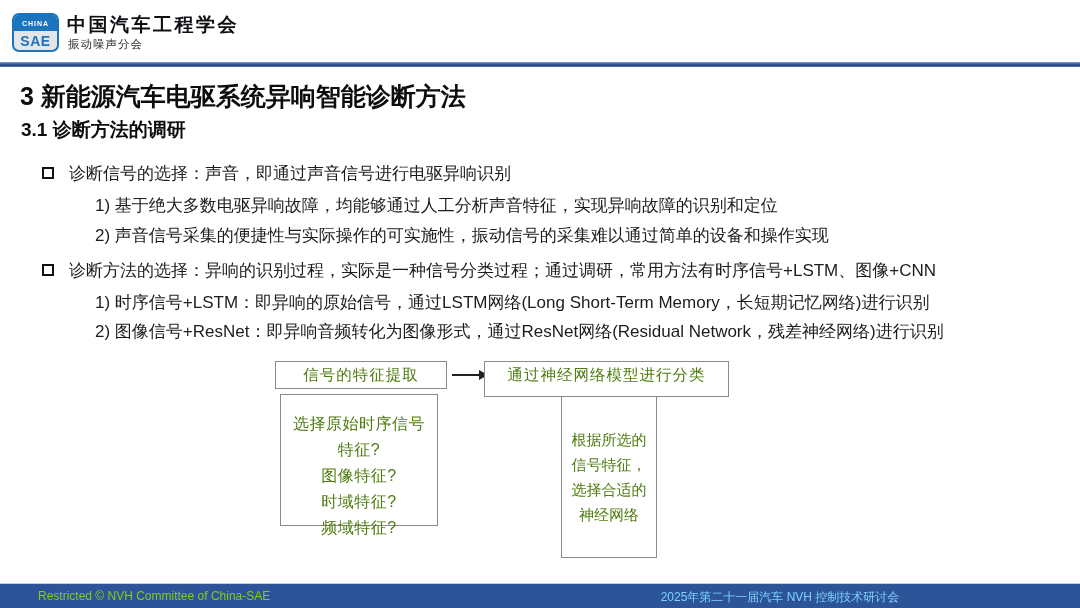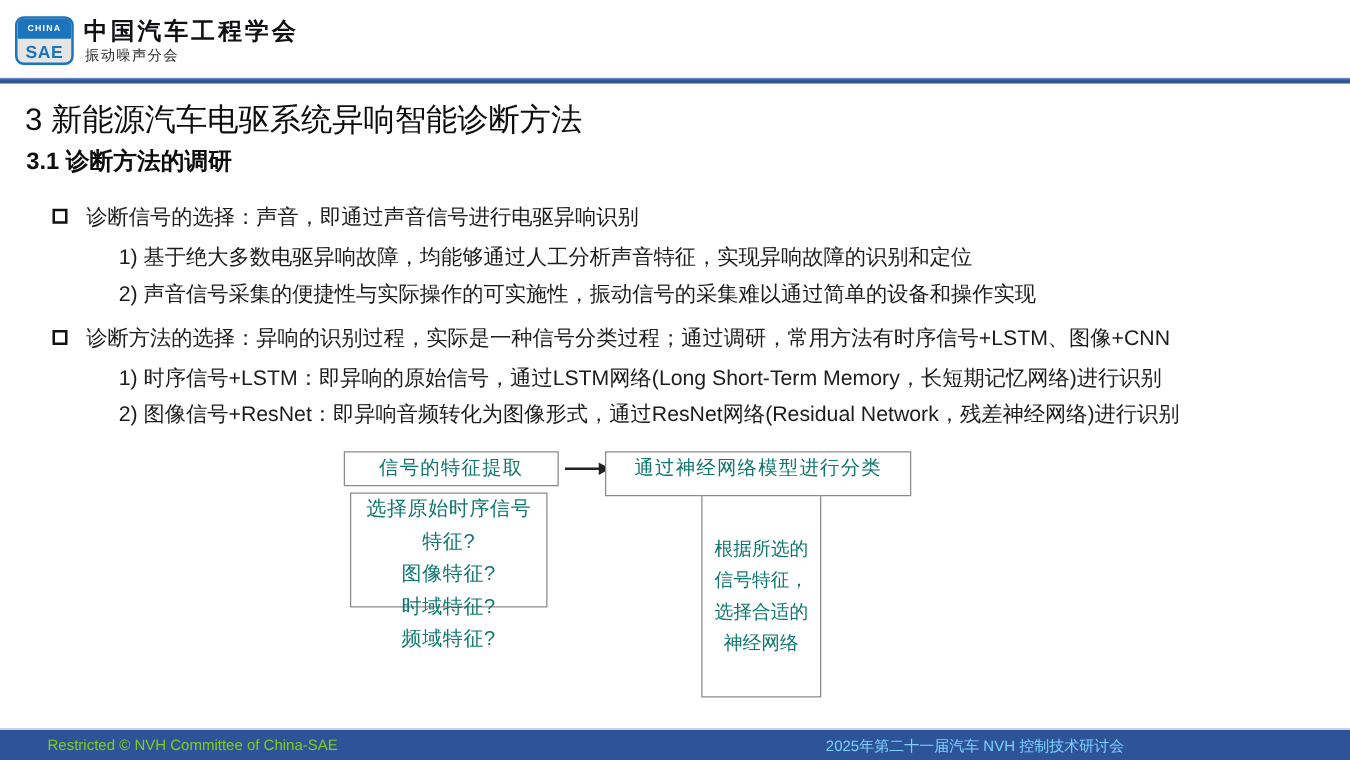--- a/index.html
+++ b/index.html
@@ -39,21 +39,21 @@
     font-size: 11.5px; color: #2a2a2a; letter-spacing: 1px;
   }
   .header-rule {
     height: 5px; width: 100%;
     background: linear-gradient(to bottom, #8fa8cd 0%, #3a62a7 35%, #24477e 70%, #6d8cc0 100%);
   }
 
   
   .title {
     margin: 14px 12px 0 20px;
-    font-size: 25px; font-weight: normal; color: #0d0d0d; line-height: 1.2;
+    font-size: 25px; font-weight: bold; color: #0d0d0d; line-height: 1.2;
   }
   .subtitle {
     margin: 8px 0 0 21px;
     font-size: 19px; font-weight: bold; color: #0d0d0d; line-height: 1.2;
   }
   .bullet {
     margin-left: 42px; display: flex; align-items: flex-start;
     font-size: 17px; line-height: 23px; color: #1c1c1c;
   }
   .bullet-1 { margin-top: 20px; }
@@ -68,43 +68,43 @@
   }
   .subitem.s1 { margin-top: 9px; }
   .subitem.s2 { margin-top: 7px; }
   .subitem.s3 { margin-top: 9px; }
   .subitem.s4 { margin-top: 6px; }
 
   
   .diagram { position: relative; margin-top: 15px; height: 205px; }
   .dbox {
     position: absolute; border: 1.5px solid #8a8a8a; background: #fff;
-    color: #0f766e; text-align: center;
+    color: #4d7c0f; text-align: center;
   }
   .box-step1 {
     left: 275px; top: 3px; width: 172px; height: 28px;
     font-size: 15.5px; line-height: 25px; letter-spacing: 1px;
   }
   .box-step2 {
     left: 484px; top: 3px; width: 245px; height: 36px;
     font-size: 15.5px; line-height: 25px; letter-spacing: 1px;
   }
   .arrow {
     position: absolute; left: 452px; top: 16px; width: 28px; height: 2px;
     background: #222;
   }
   .arrow::after {
     content: ""; position: absolute; right: -8px; top: -4px;
     border-left: 9px solid #222;
     border-top: 5px solid transparent; border-bottom: 5px solid transparent;
   }
   .box-note1 {
-    left: 280px; top: 36px; width: 158px; height: 92px;
+    left: 280px; top: 36px; width: 158px; height: 132px;
     font-size: 16px; line-height: 26px; white-space: pre-line;
-    padding-top: 0; letter-spacing: 0.5px;
+    padding-top: 16px; letter-spacing: 0.5px;
   }
   .box-note2 {
     left: 561px; top: 38px; width: 96px; height: 162px;
     font-size: 15px; line-height: 25px; white-space: pre-line;
     display: flex; align-items: center; justify-content: center;
   }
   .diagram-caption {
     position: absolute; left: 275px; top: 178px; width: 460px;
     text-align: center; color: #8c8c8c; font-size: 17px; letter-spacing: 2px;
   }

